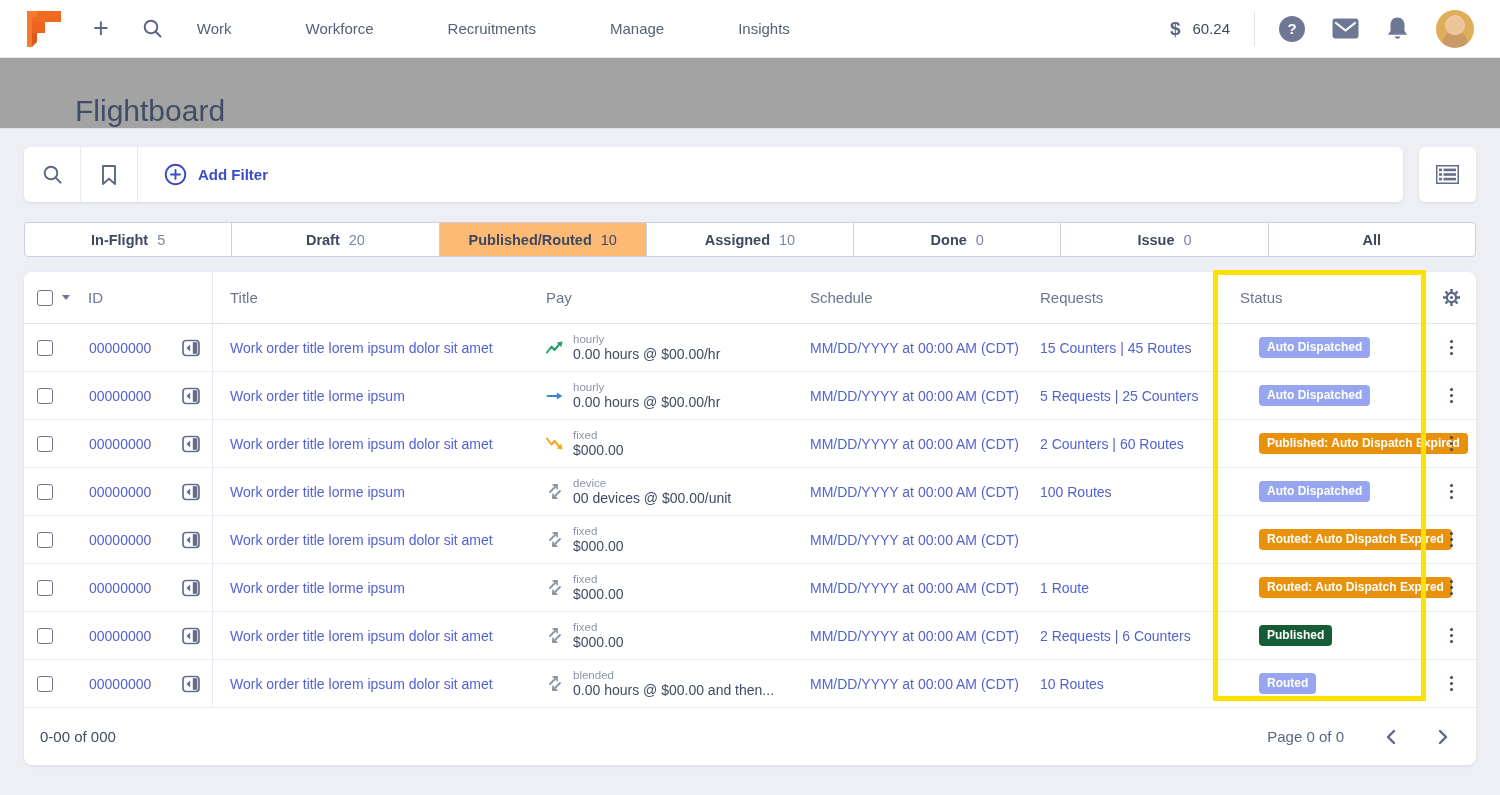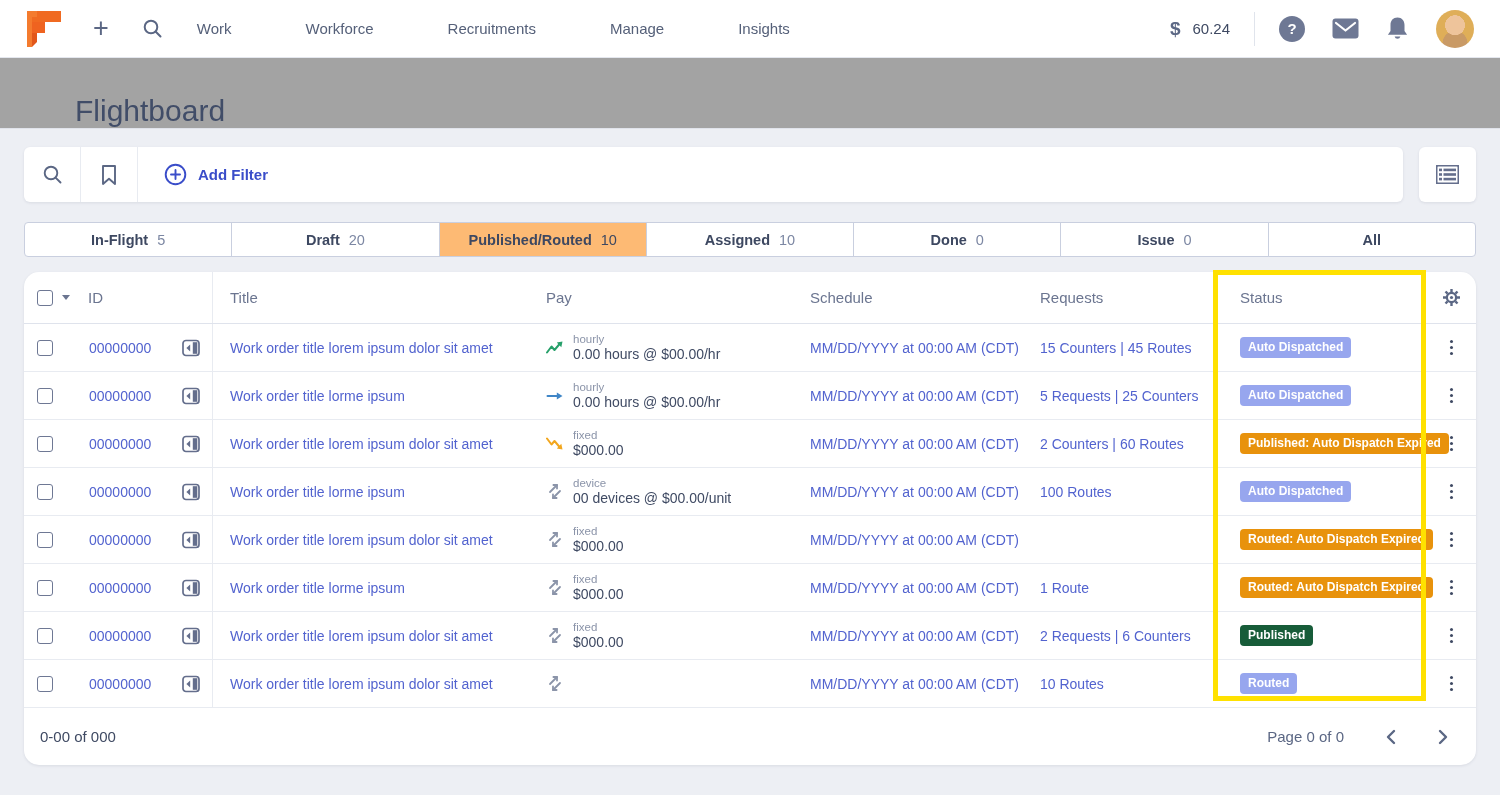--- a/index.html
+++ b/index.html
@@ -60,21 +60,21 @@
     flex:1; height:35px; background:#fff; border:1px solid #c9cfdf; margin-left:-1px;
     display:flex; align-items:center; justify-content:center; gap:9px;
     font-size:14.5px; font-weight:700; color:#3d4861; cursor:pointer;
   }
   .tab:first-child { margin-left:0; border-radius:4px 0 0 4px; }
   .tab:last-child { border-radius:0 4px 4px 0; }
   .tab .count { font-weight:400; color:#7c87a3; }
   .tab.active { background:#fdba74; position:relative; z-index:1; }
   .tab.active .count { color:#3d4861; }
   
-  .table-card { margin-top:15px; background:#fff; border-radius:15px; box-shadow:0 1px 3px rgba(40,50,80,.10); overflow:hidden; }
+  .table-card { margin-top:15px; background:#fff; border-radius:8px; box-shadow:0 1px 3px rgba(40,50,80,.10); overflow:hidden; }
   .thead { display:flex; align-items:center; height:52px; border-bottom:1px solid #dfe3ec; color:#6b7590; font-size:15px; }
   .trow  { display:flex; align-items:center; height:48px; border-bottom:1px solid #e8ebf1; font-size:14px; }
   .col-select { width:189px; height:100%; display:flex; align-items:center; padding-left:13px; border-right:1px solid #e8ebf1; }
   .col-title { width:324px; padding-left:17px; }
   .col-pay { width:265px; padding-left:9px; display:flex; align-items:center; gap:9px; }
   .col-schedule { width:228px; padding-left:8px; }
   .col-requests { width:200px; padding-left:10px; }
   .col-status { width:197px; padding-left:10px; }
   .col-actions { width:49px; display:flex; align-items:center; justify-content:center; }
   .checkbox { width:16px; height:16px; border:1.6px solid #6e7894; border-radius:3px; background:#fff; cursor:pointer; flex:none; }
@@ -82,21 +82,21 @@
   .hdr-id { margin-left:18px; }
   .link { color:#5263cf; cursor:pointer; text-decoration:none; }
   .row-id { margin-left:36px; }
   .panel-icon { margin-left:auto; margin-right:12px; display:flex; cursor:pointer; }
   .pay-stack { display:flex; flex-direction:column; justify-content:center; line-height:1.25; }
   .pay-type { font-size:11.5px; color:#8b94a9; }
   .pay-value { font-size:14px; color:#3f4a63; }
   .pay-ic { width:18px; display:flex; flex:none; }
   .badge {
     display:inline-block; padding:3px 8px 4px 8px; border-radius:4px;
-    font-size:12px; font-weight:700; color:#fff; white-space:nowrap;
+    font-size:12px; font-weight:700; color:#fff; white-space:nowrap;margin-left:19px;
   }
   .badge--periwinkle { background:#97a6ee; }
   .badge--orange { background:#e8920c; }
   .badge--green { background:#175c39; }
   .kebab { display:flex; flex-direction:column; gap:2.5px; cursor:pointer; padding:4px; }
   .kebab i { width:3.4px; height:3.4px; border-radius:50%; background:#3f4a63; }
   .gear-btn { display:flex; cursor:pointer; }
   
   .tfoot { display:flex; align-items:center; height:57px; padding:0 24px 0 16px; font-size:15px; }
   .range-label { color:#3f4a63; }
@@ -608,20 +608,24 @@
     <div class="col-pay">
 
       <span class="pay-ic">
         <svg width="18" height="17" viewBox="0 0 18 17" fill="none" stroke="#8b94a9" stroke-width="1.8" stroke-linecap="round" stroke-linejoin="round">
           <line x1="4" y1="9" x2="11" y2="2"></line>
                 <polyline points="7.4,2 11,2 11,5.6"></polyline>
           <line x1="14" y1="8" x2="7" y2="15"></line>
                 <polyline points="10.6,15 7,15 7,11.4"></polyline>
         </svg>
       </span>
+      <span class="pay-stack">
+        <span class="pay-type">blended</span>
+        <span class="pay-value">0.00 hours @ $00.00 and then...</span>
+      </span>
     </div>
     <div class="col-schedule">
       <a class="link">MM/DD/YYYY at 00:00 AM (CDT)</a>
     </div>
     <div class="col-requests">
       <a class="link">10 Routes</a>
     </div>
     <div class="col-status">
       <span class="badge badge--periwinkle">Routed</span>
     </div>

